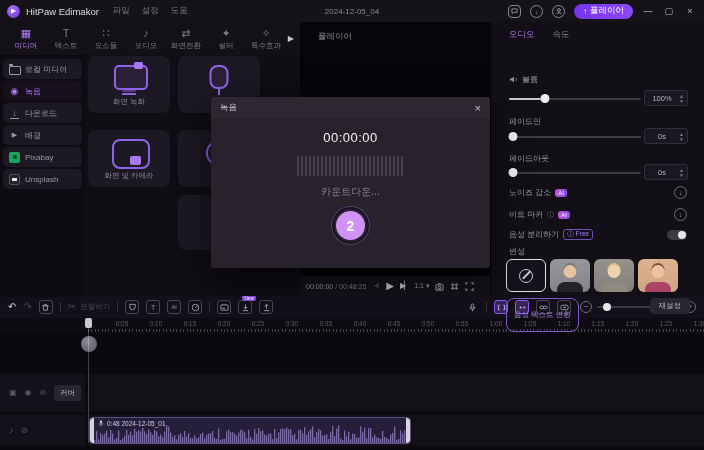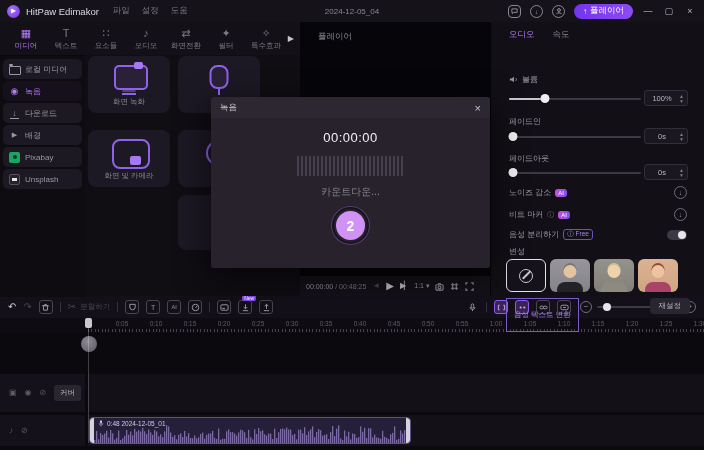--- a/index.html
+++ b/index.html
@@ -107,21 +107,21 @@
 .av-man{background:linear-gradient(#97969a,#84838a)}
 .av-man .av-head{background:#e6c3a0;box-shadow:0 -2px 0 0 #7a7674}
 .av-man .av-body{background:#232327}
 .av-blonde-woman{background:linear-gradient(#94928c,#828078)}
 .av-blonde-woman .av-head{background:#ecd3ae;box-shadow:0 -2px 0 0 #d9c089}
 .av-blonde-woman .av-body{background:#8e8a80}
 .av-red-haired-woman{background:linear-gradient(#dcb291,#cfa584)}
 .av-red-haired-woman .av-head{background:#eec3a2;box-shadow:0 -2px 0 0 #8e4a38}
 .av-red-haired-woman .av-body{background:#a46}
 .rp-btn-row{position:absolute;left:15px;top:276px;width:184px;display:flex;justify-content:space-between}
-.stt-btn{height:16px;border:1px solid #7a5cc8;border-radius:0;color:#a884ef;font-size:7.5px;display:flex;align-items:center;padding:16px 7px;cursor:pointer;white-space:nowrap}
+.stt-btn{height:16px;border:1px solid #7a5cc8;border-radius:8px;color:#a884ef;font-size:7.5px;display:flex;align-items:center;padding:16px 7px;cursor:pointer;white-space:nowrap}
 .reset-btn{height:16px;background:#2a2631;border-radius:4px;color:#b8b5bf;font-size:7.5px;display:flex;align-items:center;padding:0 9px;cursor:pointer}
 
 
 #timeline{position:absolute;left:0;top:296px;width:704px;height:154px;background:#0b090e}
 #tltoolbar{position:absolute;left:0;top:0;width:704px;height:22px;background:#14101a;display:flex;align-items:center;gap:7px;padding:0 8px}
 .tb-g{font-size:10px;color:#c8c5ce;cursor:pointer;line-height:1}
 .tb-g.dim{color:#4a4650}
 .tb-sep{width:1px;height:10px;background:#35313c}
 .tbox{width:14px;height:14px;border:1px solid #4a4650;border-radius:3px;display:flex;align-items:center;justify-content:center;color:#9a96a2;font-size:7px;cursor:pointer;position:relative;flex:none}
 .tbox.noborder{border:none}

